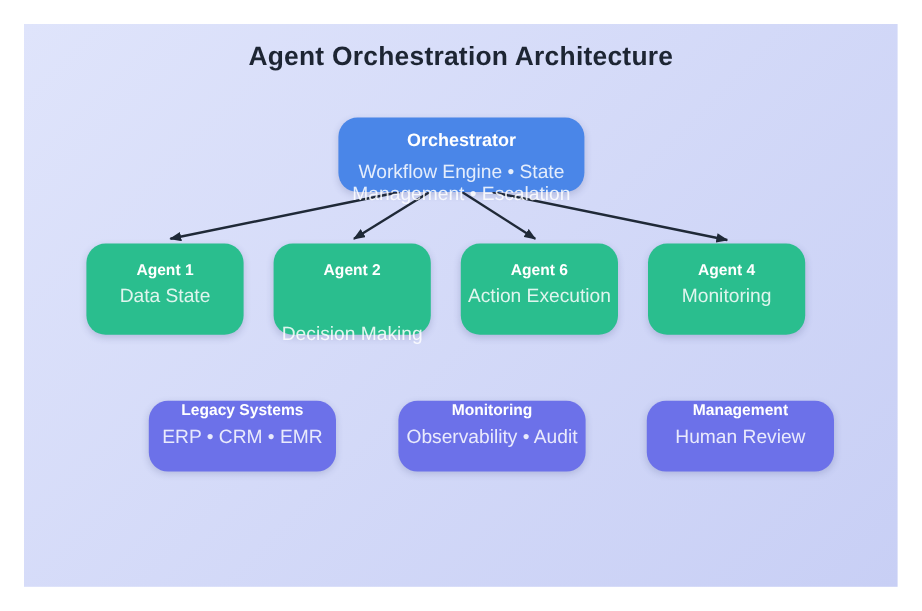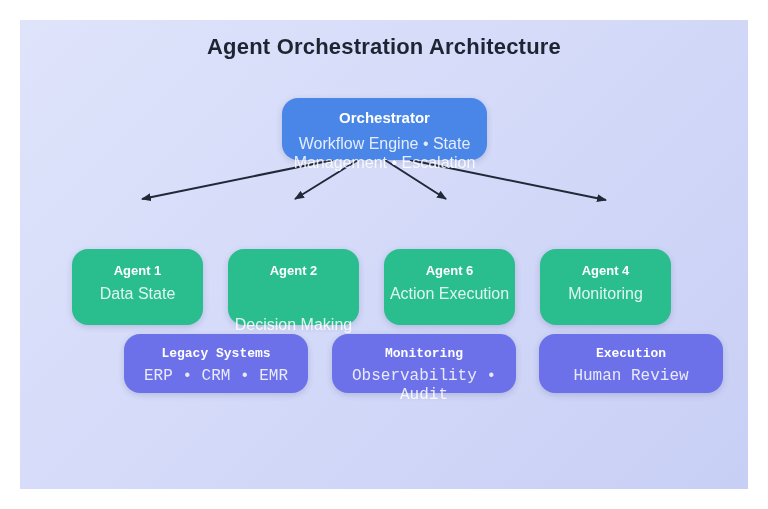--- a/index.html
+++ b/index.html
@@ -57,32 +57,32 @@
     left: 262px; top: 78px;
     width: 205px; height: 62px;
     background: var(--orchestrator-fill, #4a86e8);
     padding-top: 11px; gap: 7px;
   }
   .node.orchestrator .node-title { font-size: 15px; }
   .node.agent {
     top: 183px;
     width: 131px; height: 76px;
     background: var(--agent-fill, #2abe8e);
-    padding-top: 14px; gap: 5px; margin-top: 46px;
+    padding-top: 14px; gap: 5px;
   }
   .node.agent .node-title { font-size: 13px; }
   .node.agent-1 { left: 52px; }
   .node.agent-2 { left: 208px; gap: 36px; }
   .node.agent-3 { left: 364px; }
   .node.agent-4 { left: 520px; text-align: right; }
   .node.system {
     top: 314px;
-    width: 184px; height: 59px;
+    width: 156px; height: 59px;
     background: var(--system-fill, #6c71e9);
-    padding-top: 12px; gap: 5px; font-family: Liberation Mono, monospace;
+    gap: 5px;
   }
   .node.system .node-title { font-size: 13px; }
   .node.system-1 { left: 104px; }
   .node.system-2 { left: 312px; }
   .node.system-3 { left: 519px; }
 </style>
 </head>
 <body>
 
 <div class="canvas">
@@ -130,17 +130,17 @@
     <div class="node-title">Legacy Systems</div>
     <div class="node-subtitle">ERP • CRM • EMR</div>
   </div>
 
   <div class="node system system-2">
     <div class="node-title">Monitoring</div>
     <div class="node-subtitle">Observability • Audit</div>
   </div>
 
   <div class="node system system-3">
-    <div class="node-title">Execution</div>
+    <div class="node-title">Management</div>
     <div class="node-subtitle">Human Review</div>
   </div>
 
 </div>
 
 </body></html>

